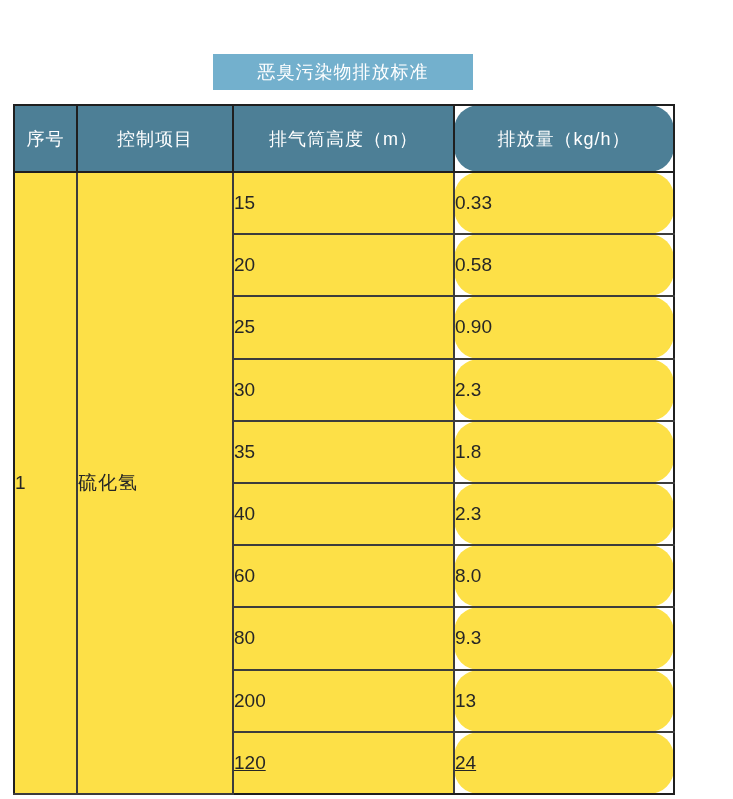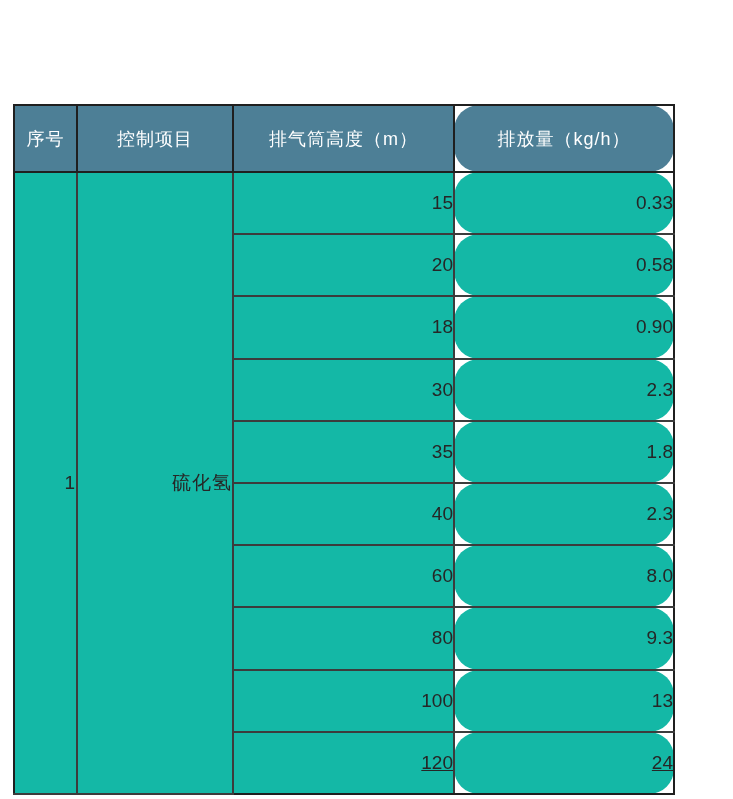--- a/index.html
+++ b/index.html
@@ -36,39 +36,40 @@
   table.std-table col.c4{width:220px;}
   table.std-table th{
     background:var(--header-bg);color:var(--header-fg);
     font-weight:400;font-size:18px;height:67px;
     border:2px solid var(--grid-dark);
     text-align:center;vertical-align:middle;letter-spacing:1px;
   }
   table.std-table td{
     border:2px solid var(--grid-inner);
     color:var(--cell-fg);font-size:19px;
-    text-align:right;vertical-align:middle;
-    background:#14b8a6;height:62px;
+    text-align:left;vertical-align:middle;
+    background:#fde047;height:62px;
   }
   table.std-table td.group-cell{
     border:2px solid var(--grid-inner);
     font-size:19px;letter-spacing:1px;
   }
   
   table.std-table{border:2px solid var(--grid-dark);}
   table.std-table tr:last-child td{border-bottom:2px solid var(--grid-dark);text-decoration:underline;}
   table.std-table td:first-child,
   table.std-table th:first-child{border-left:2px solid var(--grid-dark);}
   table.std-table td:last-child,
   table.std-table th:last-child{border-right:2px solid var(--grid-dark);border-radius:25px;}
 </style>
 </head>
 <body>
 
 <div class="page">
+  <div class="title-badge">恶臭污染物排放标准</div>
 
   <table class="std-table">
     <colgroup>
       <col class="c1">
         <col class="c2">
         <col class="c3">
         <col class="c4">
     </colgroup>
     <thead>
       <tr>
@@ -83,21 +84,21 @@
           <td rowspan="10" class="group-cell">1</td>
           <td rowspan="10" class="group-cell">硫化氢</td>
           <td>15</td>
           <td>0.33</td>
         </tr>
         <tr>
           <td>20</td>
           <td>0.58</td>
         </tr>
         <tr>
-          <td>18</td>
+          <td>25</td>
           <td>0.90</td>
         </tr>
         <tr>
           <td>30</td>
           <td>2.3</td>
         </tr>
         <tr>
           <td>35</td>
           <td>1.8</td>
         </tr>
@@ -107,21 +108,21 @@
         </tr>
         <tr>
           <td>60</td>
           <td>8.0</td>
         </tr>
         <tr>
           <td>80</td>
           <td>9.3</td>
         </tr>
         <tr>
-          <td>100</td>
+          <td>200</td>
           <td>13</td>
         </tr>
         <tr>
           <td>120</td>
           <td>24</td>
         </tr>
       </tbody>
   </table>
 </div>
 

